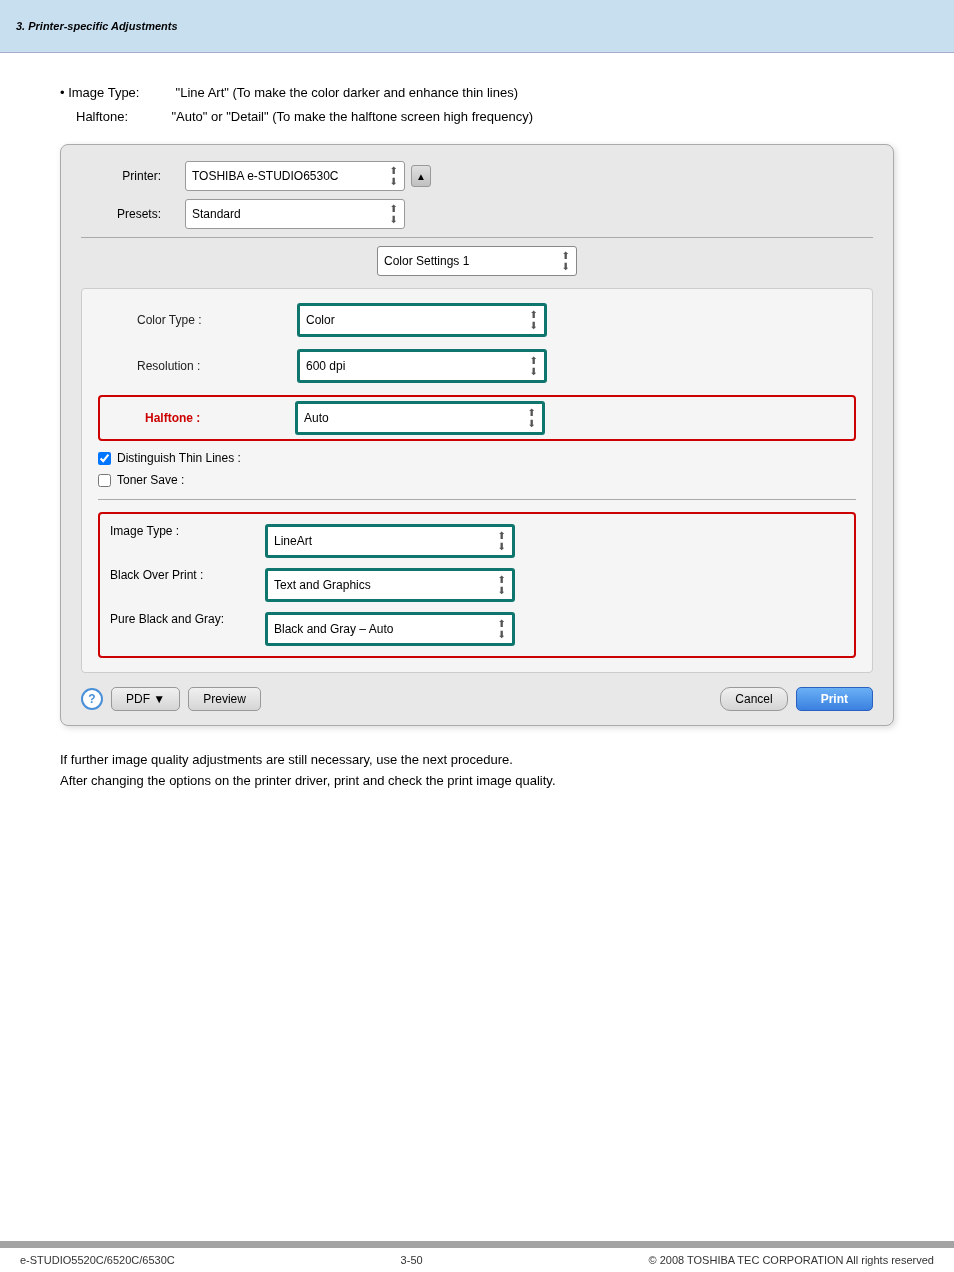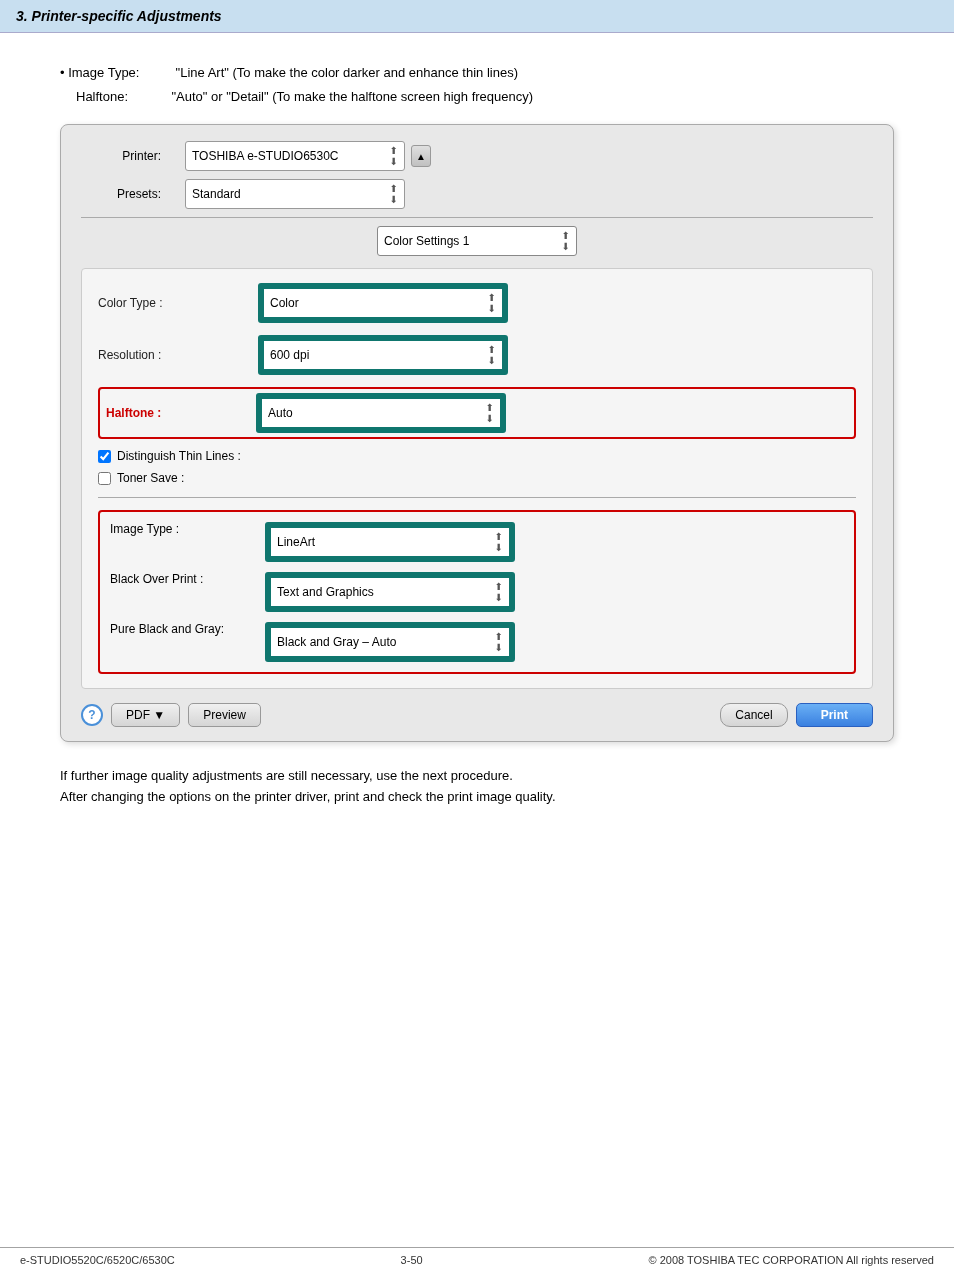--- a/index.html
+++ b/index.html
@@ -7,24 +7,24 @@
       font-family: Arial, Helvetica, sans-serif;
       font-size: 13px;
       background: #fff;
       color: #000;
       width: 954px;
       min-height: 1272px;
     }
 
     .page-header {
       background: #c8dff0;
-      padding: 8px 16px;
+      padding: 20px 16px;
       font-style: italic;
       font-weight: bold;
-      font-size: 14px;
+      font-size: 11px;
       border-bottom: 1px solid #aac;
     }
 
     .page-content {
       padding: 30px 60px 20px 60px;
     }
 
     .intro-text {
       margin-bottom: 18px;
       line-height: 1.5;
@@ -117,27 +117,28 @@
     .setting-row {
       display: flex;
       align-items: center;
       margin-bottom: 12px;
     }
 
     .setting-label {
       width: 160px;
       font-size: 12px;
       color: #222;
+      margin-left: 39px;
     }
 
     .setting-select {
       display: flex;
       align-items: center;
       background: white;
-      border: 6px solid #0f766e;
+      border: 3px solid #0f766e;
       border-radius: 3px;
       padding: 3px 6px;
       min-width: 250px;
       font-size: 12px;
       justify-content: space-between;
       cursor: pointer;
     }
 
     .setting-row-highlighted {
       border: 2px solid #cc0000;
@@ -243,21 +244,21 @@
       margin-top: 20px;
       line-height: 1.6;
       font-size: 13px;
     }
 
     .page-footer {
       position: fixed;
       bottom: 0;
       left: 0;
       right: 0;
-      border-top: 1px solid #a3a3a3;
+      border-top: 7px solid #a3a3a3;
       padding: 6px 20px;
       display: flex;
       justify-content: space-between;
       font-size: 11px;
       color: #333;
       background: white;
     }
 
     .select-arrow {
       font-size: 10px;

